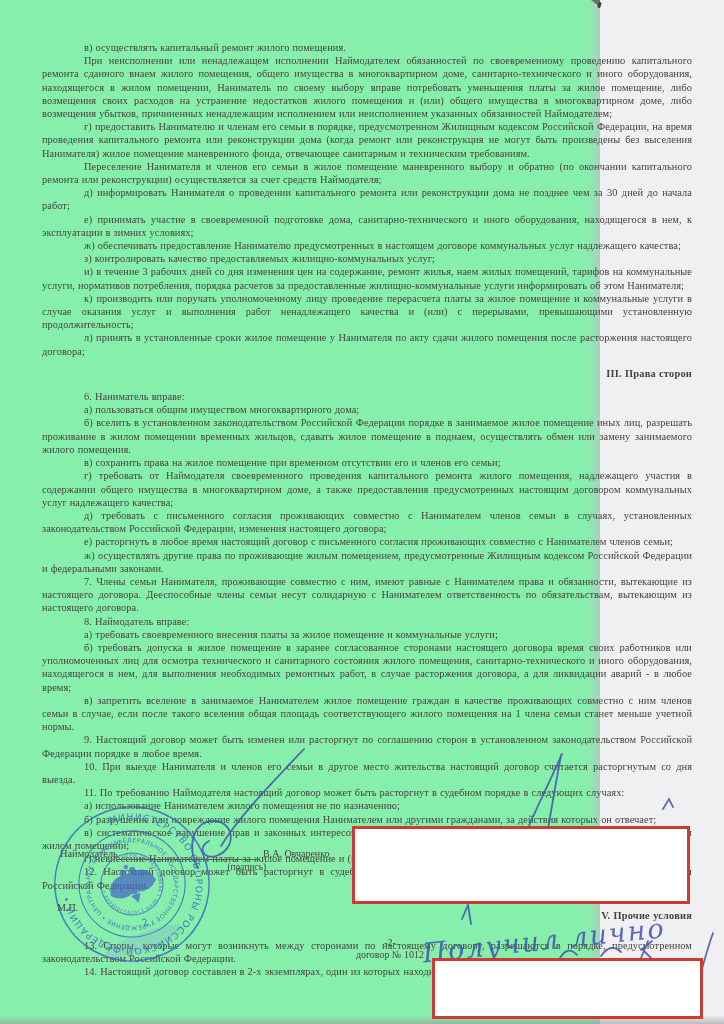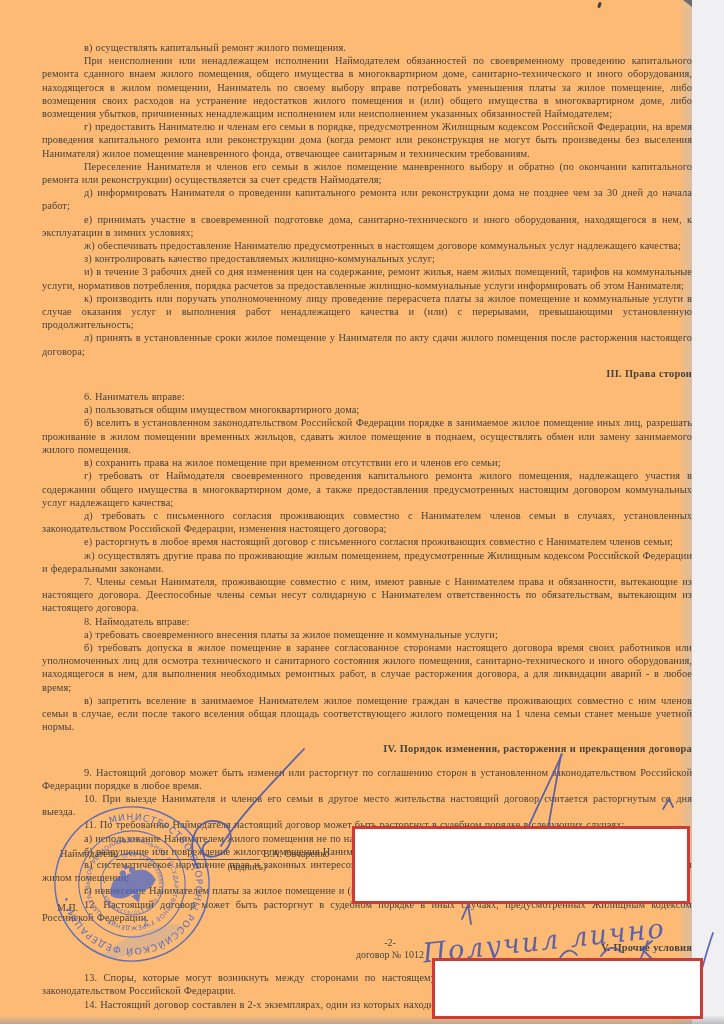--- a/index.html
+++ b/index.html
@@ -2,22 +2,22 @@
 <html><head>
 <meta charset="utf-8">
 <style>
   html,body{margin:0;padding:0;}
   body{
     width:724px;height:1024px;overflow:hidden;position:relative;
     background:#f0f0f2;
     font-family:"Liberation Serif","DejaVu Serif",serif;
   }
   .paper{
-    position:absolute;left:0;top:0;width:692px;height:1024px;
-    background:#fdba74;
+    position:absolute;left:0;top:0;width:600px;height:1024px;
+    background:#86efac;
   }
   .edge-right{
     position:absolute;right:0;top:0;width:14px;height:1024px;
     background:linear-gradient(to right,rgba(200,200,205,0),rgba(190,190,196,.55));
   }
   .edge-bottom{
     position:absolute;left:0;bottom:0;width:724px;height:8px;
     background:linear-gradient(to bottom,rgba(180,180,186,.1),rgba(150,150,158,.6));
   }
   .corner-mark{
@@ -92,21 +92,20 @@
       <p>в) сохранить права на жилое помещение при временном отсутствии его и членов его семьи;</p>
       <p>г) требовать от Наймодателя своевременного проведения капитального ремонта жилого помещения, надлежащего участия в содержании общего имущества в многоквартирном доме, а также предоставления предусмотренных настоящим договором коммунальных услуг надлежащего качества;</p>
       <p>д) требовать с письменного согласия проживающих совместно с Нанимателем членов семьи в случаях, установленных законодательством Российской Федерации, изменения настоящего договора;</p>
       <p>е) расторгнуть в любое время настоящий договор с письменного согласия проживающих совместно с Нанимателем членов семьи;</p>
       <p>ж) осуществлять другие права по проживающие жилым помещением, предусмотренные Жилищным кодексом Российской Федерации и федеральными законами.</p>
       <p>7. Члены семьи Нанимателя, проживающие совместно с ним, имеют равные с Нанимателем права и обязанности, вытекающие из настоящего договора. Дееспособные члены семьи несут солидарную с Нанимателем ответственность по обязательствам, вытекающим из настоящего договора.</p>
       <p>8. Наймодатель вправе:</p>
       <p>а) требовать своевременного внесения платы за жилое помещение и коммунальные услуги;</p>
       <p>б) требовать допуска в жилое помещение в заранее согласованное сторонами настоящего договора время своих работников или уполномоченных лиц для осмотра технического и санитарного состояния жилого помещения, санитарно-технического и иного оборудования, находящегося в нем, для выполнения необходимых ремонтных работ, в случае расторжения договора, а для ликвидации аварий - в любое время;</p>
       <p>в) запретить вселение в занимаемое Нанимателем жилое помещение граждан в качестве проживающих совместно с ним членов семьи в случае, если после такого вселения общая площадь соответствующего жилого помещения на 1 члена семьи станет меньше учетной нормы.</p>
-      <p class="h">IV. Порядок изменения, расторжения и  прекращения договора</p>
       <p>9. Настоящий договор может быть изменен или расторгнут по соглашению сторон в установленном законодательством Российской Федерации порядке в любое время.</p>
       <p>10. При выезде Нанимателя и членов его семьи в другое место жительства настоящий договор считается расторгнутым со дня выезда.</p>
       <p>11. По требованию Наймодателя настоящий договор может быть расторгнут в судебном порядке в следующих случаях:</p>
       <p>а) использование Нанимателем жилого помещения не по назначению;</p>
       <p>б) разрушение или повреждение жилого помещения Нанимателем или другими гражданами, за действия которых он отвечает;</p>
       <p>в) систематическое нарушение прав и законных интересов соседей, которое делает невозможным совместное проживание в одном жилом помещении;</p>
       <p>г) невнесение Нанимателем платы за жилое помещение и (или) коммунальные услуги в течение более 6 месяцев.</p>
       <p>12. Настоящий договор может быть расторгнут в судебном порядке в иных случаях, предусмотренных Жилищным кодексом Российской Федерации.</p>
       <p class="h2">V. Прочие условия</p>
       <p>13. Споры, которые могут возникнуть между сторонами по настоящему договору, разрешаются в порядке, предусмотренном законодательством Российской Федерации.</p>

